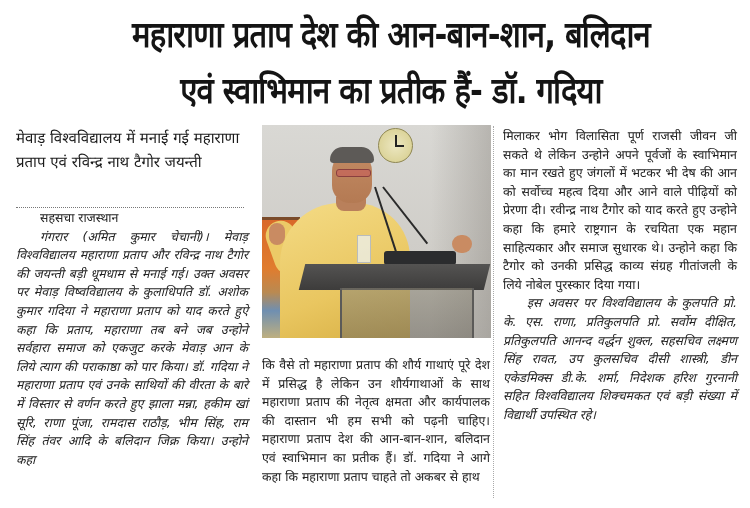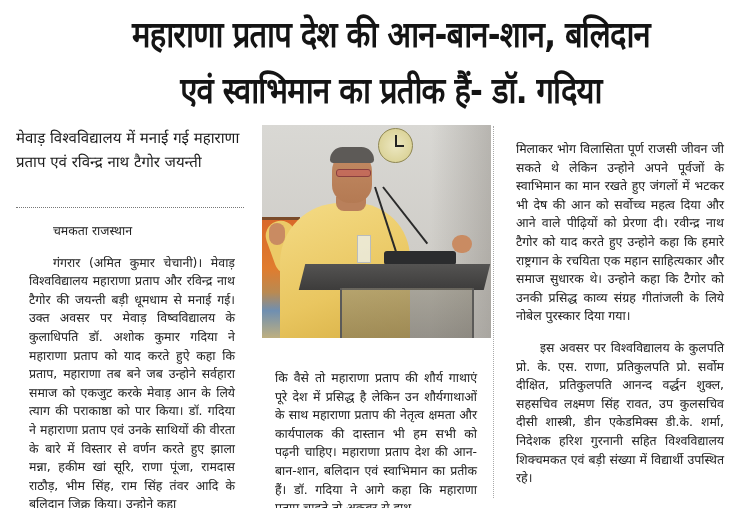--- a/index.html
+++ b/index.html
@@ -68,25 +68,26 @@
       border-left: 1px dotted #aaa;
     }
     .col {
       position: absolute;
       font-size: 12.4px;
       line-height: 18.6px;
       text-align: justify;
       color: #222;
     }
     .col p {
-      margin: 13px;
+      margin: 0;
       text-align: justify;
     }
     .col .indent {
       text-indent: 24px;
+      font-style: italic;
     }
     .col1 {
       left: 16px;
       top: 209px;
       width: 232px;
     }
     .col1 .byline {
       padding-left: 24px;
       text-align: left;
     }
@@ -255,21 +256,21 @@
 
 <div class="headline">
   <span class="line1">महाराणा प्रताप देश की आन-बान-शान, बलिदान</span>
   <span class="line2">एवं स्वाभिमान का प्रतीक हैं- डॉ. गदिया</span>
 </div>
 
 <div class="subhead">मेवाड़ विश्वविद्यालय में मनाई गई महाराणा प्रताप एवं रविन्द्र नाथ टैगोर जयन्ती</div>
 <div class="dotted-rule"></div>
 
 <div class="col col1">
-  <p class="byline">चमकता राजस्थान</p>
+  <p class="byline">सहसचा राजस्थान</p>
   <p class="indent">गंगरार (अमित कुमार चेचानी)। मेवाड़ विश्वविद्यालय महाराणा प्रताप और रविन्द्र नाथ टैगोर की जयन्ती बड़ी धूमधाम से मनाई गई। उक्त अवसर पर मेवाड़ विष्वविद्यालय के कुलाधिपति डॉ. अशोक कुमार गदिया ने महाराणा प्रताप को याद करते हुऐ कहा कि प्रताप, महाराणा तब बने जब उन्होने सर्वहारा समाज को एकजुट करके मेवाड़ आन के लिये त्याग की पराकाष्ठा को पार किया। डॉ. गदिया ने महाराणा प्रताप एवं उनके साथियों की वीरता के बारे में विस्तार से वर्णन करते हुए झाला मन्ना, हकीम खां सूरि, राणा पूंजा, रामदास राठौड़, भीम सिंह, राम सिंह तंवर आदि के बलिदान जिक्र किया। उन्होने कहा</p>
 </div>
 
 <div class="photo">
   <div class="wall-right"></div>
   <div class="clock"></div>
   <div class="painting"></div>
   <div class="arm-left"></div>
   <div class="body"></div>
   <div class="hand-left"></div>

